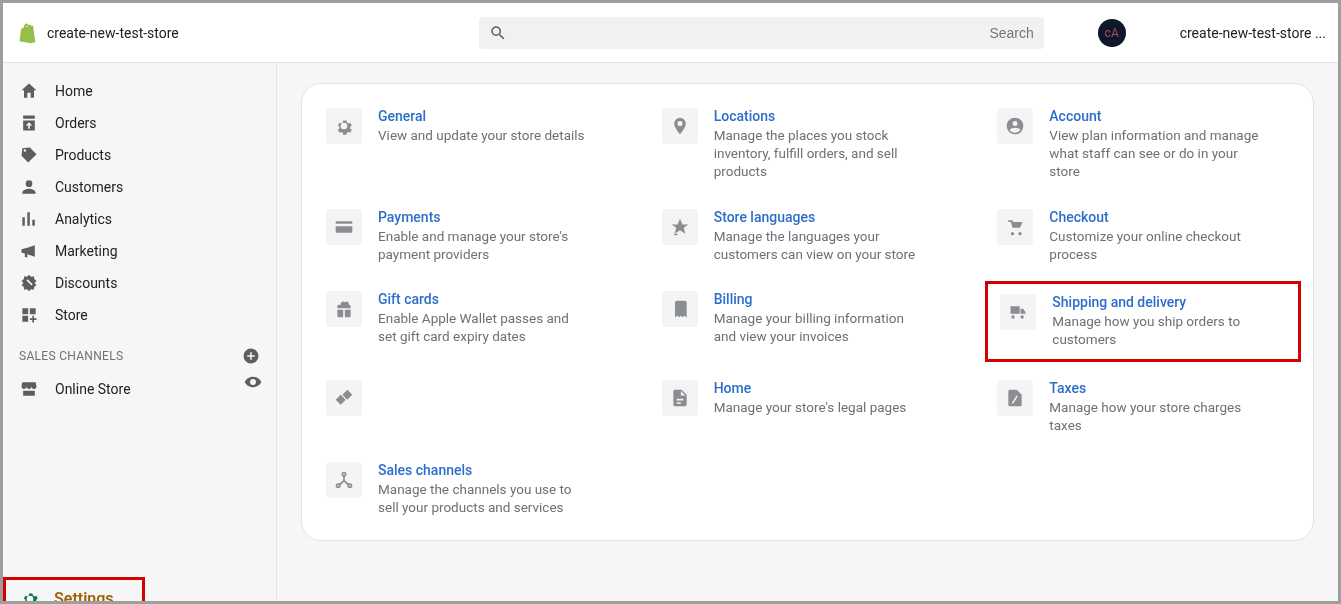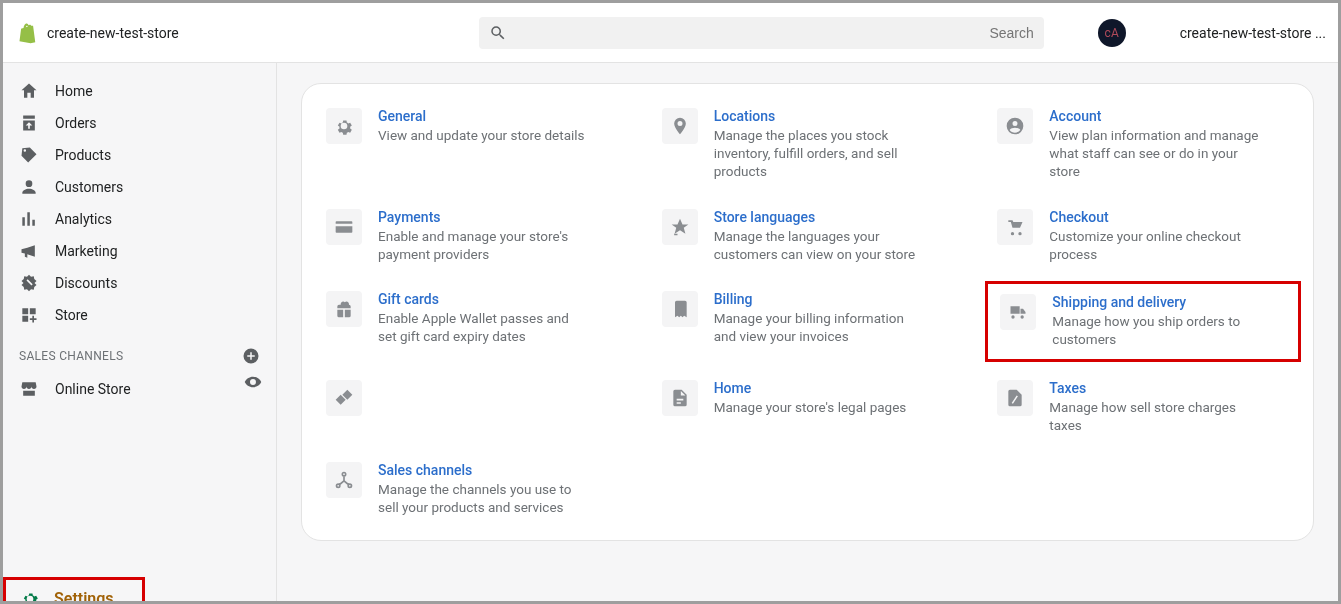--- a/index.html
+++ b/index.html
@@ -267,21 +267,21 @@
             </div>
           </div>
           <div class="setting">
             <div class="icon-box">
               <svg viewBox="0 0 24 24">
                 <path d="M14 2H6a2 2 0 00-2 2v16a2 2 0 002 2h12a2 2 0 002-2V8l-6-6zM8 18l6-9 1.5 1L9.5 19 8 18z"></path>
               </svg>
             </div>
             <div class="txt">
               <span class="title">Taxes</span>
-              <span class="desc">Manage how sell store charges taxes</span>
+              <span class="desc">Manage how your store charges taxes</span>
             </div>
           </div>
           <div class="setting">
             <div class="icon-box">
               <svg viewBox="0 0 24 24">
                 <path d="M12 3a2 2 0 110 4 2 2 0 010-4zM5 17a2 2 0 110 4 2 2 0 010-4zm14 0a2 2 0 110 4 2 2 0 010-4zM12 7v6m0 0l-6 5m6-5l6 5" stroke="#8a8d91" stroke-width="2" fill="none"></path>
               </svg>
             </div>
             <div class="txt">
               <span class="title">Sales channels</span>

